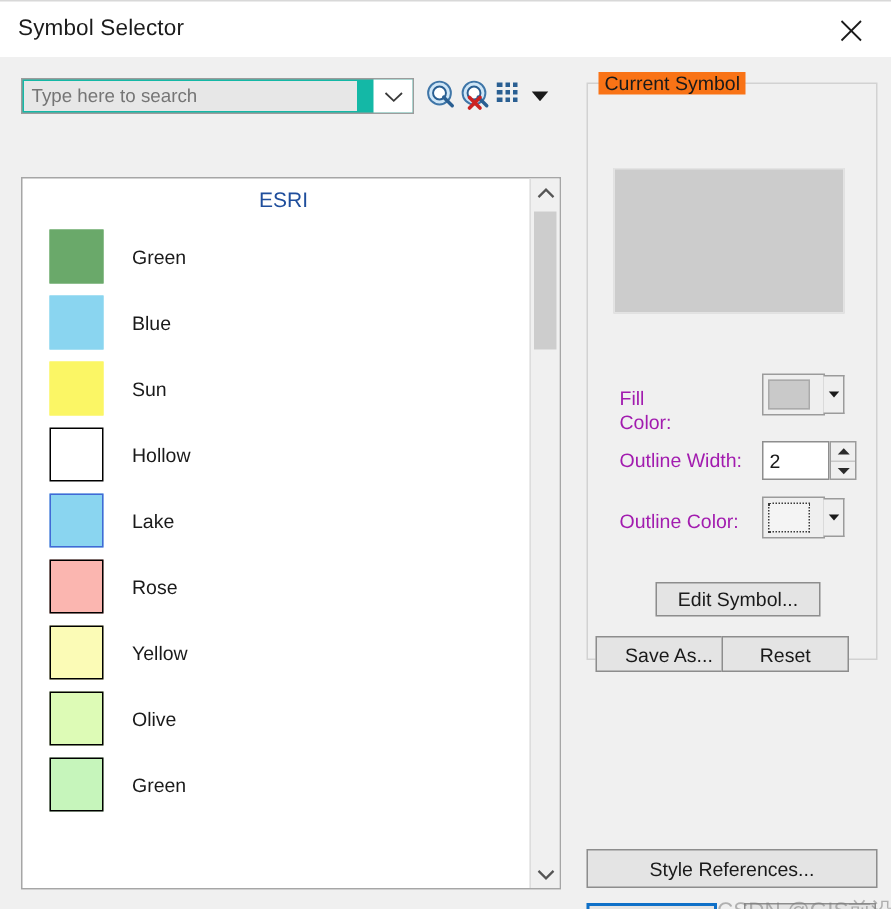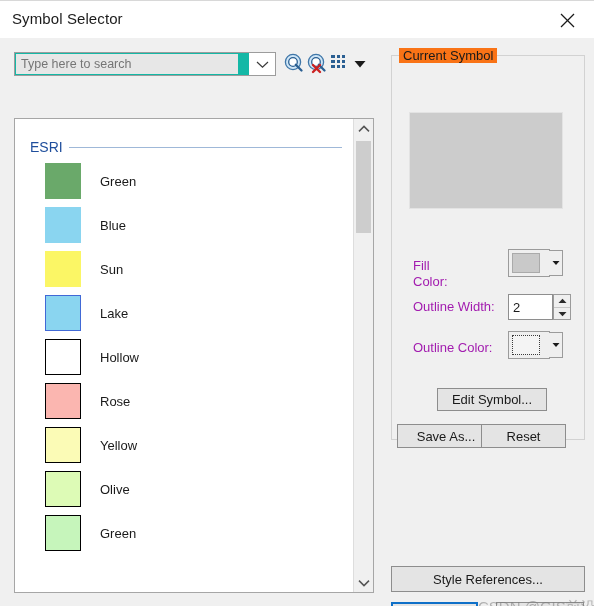--- a/index.html
+++ b/index.html
@@ -170,41 +170,42 @@
   }
   .list-scroll {
     position: absolute;
     left: 0; top: 0;
     width: 339px; height: 473px;
     overflow: hidden;
   }
   .group-header {
     position: relative;
     height: 24px;
-    margin: 16px 0 0 0;
-    display: flex;
-    align-items: center;
+    margin: 6px 0 0 0;
+    display: flex;
+    align-items: center;
+    flex-direction: column;
   }
   .group-name {
     font-size: 14px;
     color: #1f4e9c;
     padding: 0 6px 0 15px;
     white-space: nowrap;
   }
   .group-rule {
     flex: 1;
     height: 1px;
     background: #9fb8d8;
     margin-right: 12px;
   }
   .sym-row {
     height: 44px;
     display: flex;
     align-items: center;
-    padding-left: 30px;
+    padding-left: 18px;
     cursor: default;
   }
   .sym-swatch {
     width: 36px; height: 36px;
     flex: none;
     box-sizing: border-box;
   }
   .sym-label {
     margin-left: 19px;
     font-size: 13px;
@@ -486,26 +487,26 @@
           </div>
           <div class="sym-row">
             <div class="sym-swatch" style="background: rgb(138, 213, 240); border: 1px solid rgb(138, 213, 240);"></div>
             <span class="sym-label">Blue</span>
           </div>
           <div class="sym-row">
             <div class="sym-swatch" style="background: rgb(251, 246, 101); border: 1px solid rgb(251, 246, 101);"></div>
             <span class="sym-label">Sun</span>
           </div>
           <div class="sym-row">
+            <div class="sym-swatch" style="background: rgb(255, 255, 255); border: 1px solid rgb(0, 0, 0);"></div>
+            <span class="sym-label">Hollow</span>
+          </div>
+          <div class="sym-row">
             <div class="sym-swatch" style="background: rgb(138, 213, 240); border: 1px solid rgb(65, 105, 214);"></div>
             <span class="sym-label">Lake</span>
-          </div>
-          <div class="sym-row">
-            <div class="sym-swatch" style="background: rgb(255, 255, 255); border: 1px solid rgb(0, 0, 0);"></div>
-            <span class="sym-label">Hollow</span>
           </div>
           <div class="sym-row">
             <div class="sym-swatch" style="background: rgb(251, 182, 176); border: 1px solid rgb(0, 0, 0);"></div>
             <span class="sym-label">Rose</span>
           </div>
           <div class="sym-row">
             <div class="sym-swatch" style="background: rgb(251, 251, 182); border: 1px solid rgb(0, 0, 0);"></div>
             <span class="sym-label">Yellow</span>
           </div>
           <div class="sym-row">

